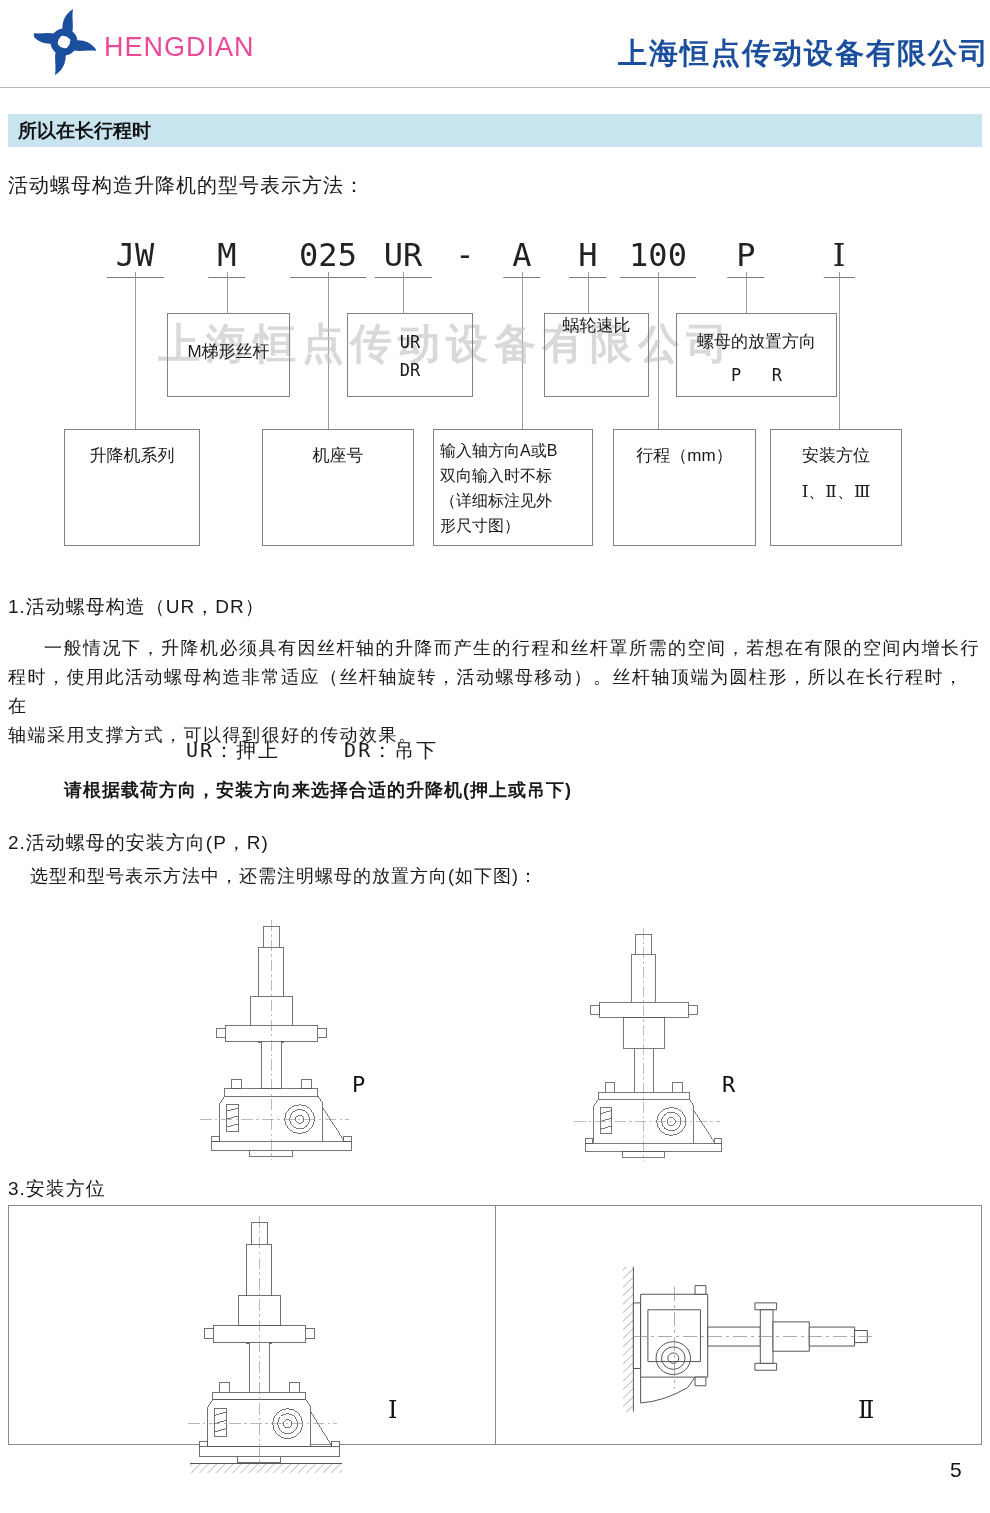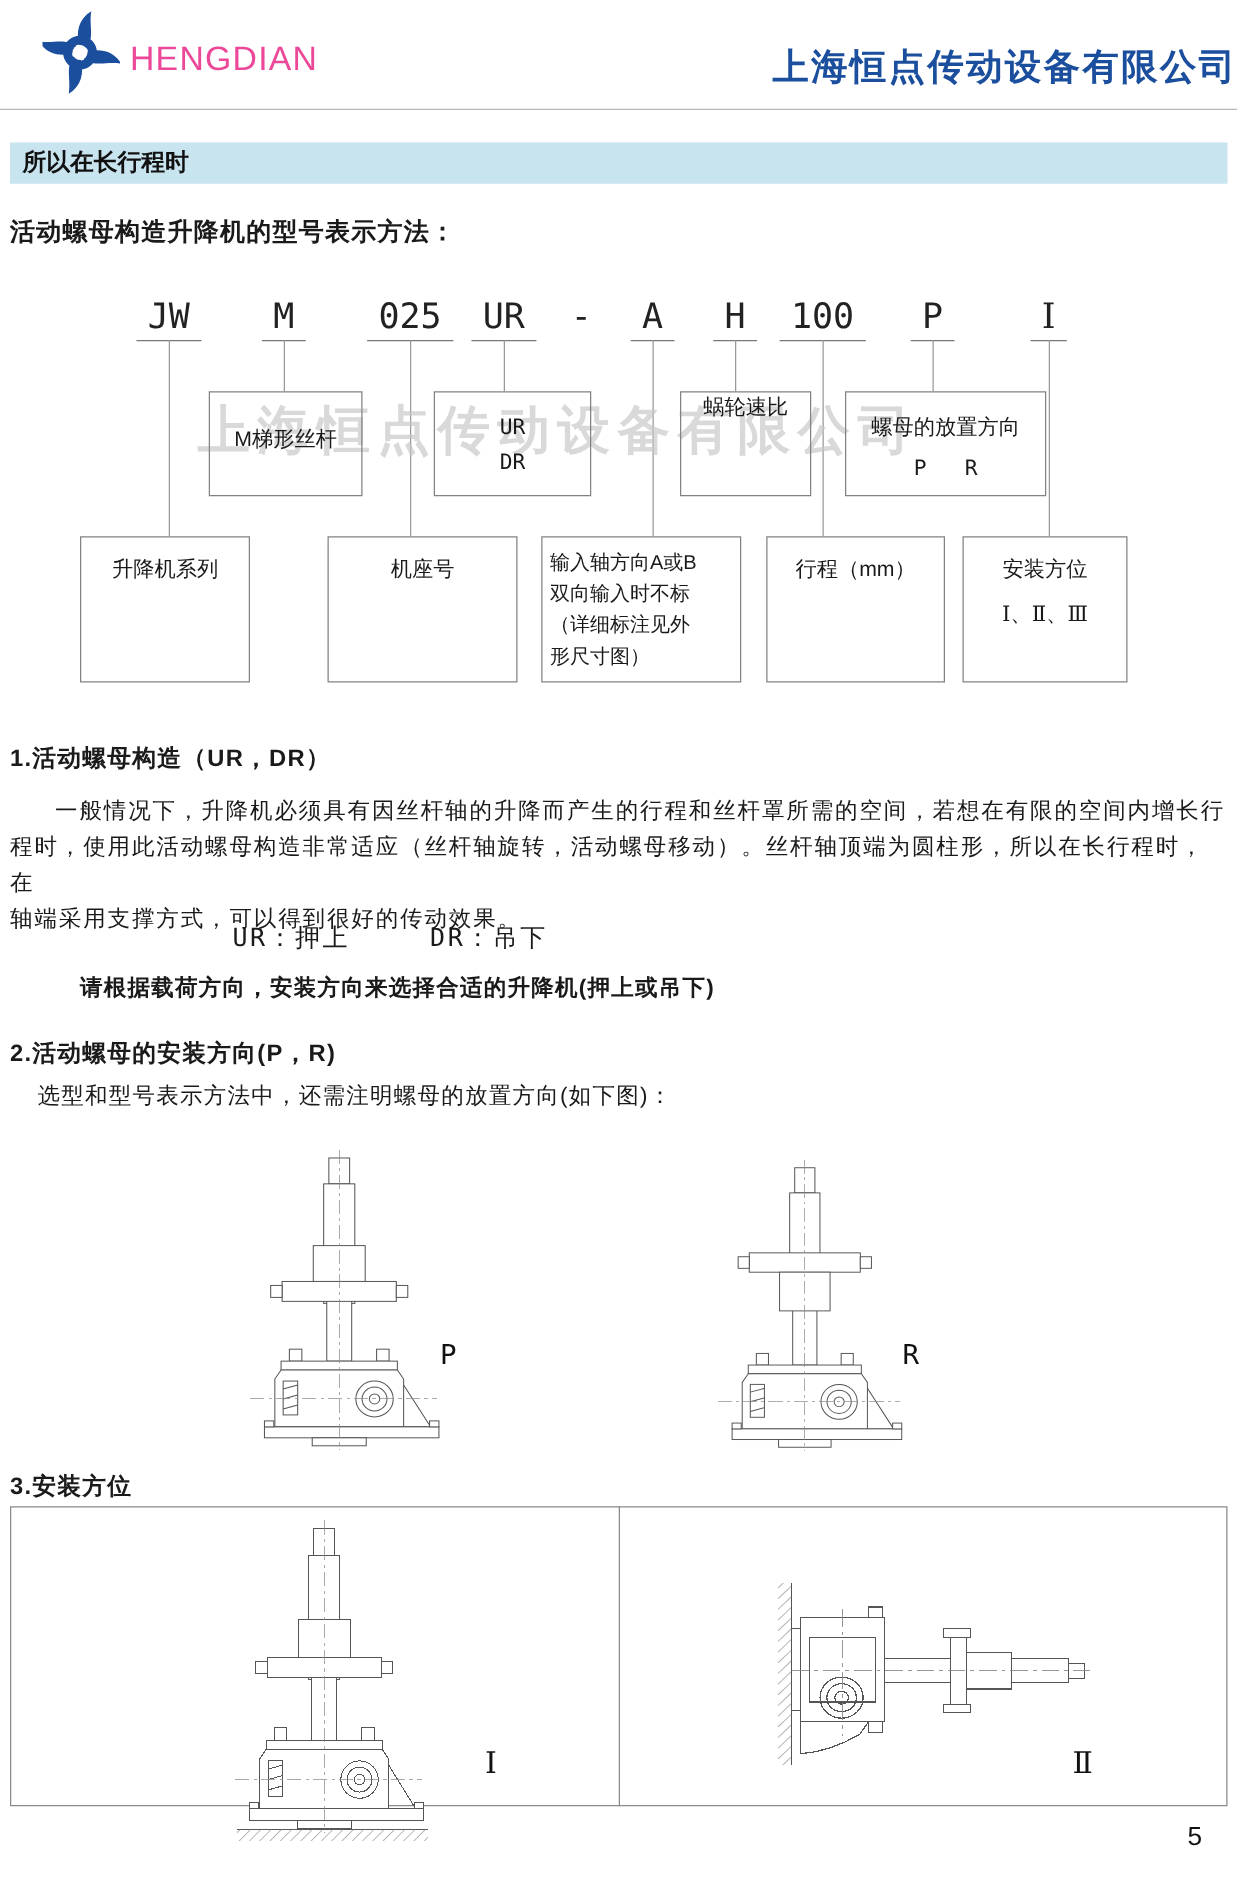--- a/index.html
+++ b/index.html
@@ -6,36 +6,36 @@
   #page{position:relative;width:990px;height:1513px;background:#fff;overflow:hidden;
         font-family:"Liberation Sans",sans-serif;color:#1a1a1a;}
   .abs{position:absolute;}
   
   .brand-text{font-size:27px;color:#ec4899;letter-spacing:1px;font-weight:500;}
   .company{font-size:29px;color:#1b4f9e;font-weight:bold;font-family:"Liberation Serif",serif;letter-spacing:2px;}
   .hdr-divider{left:0;top:87px;width:990px;height:1px;background:#b8b8b8;}
   
   .title-bar{left:8px;top:114px;width:974px;height:33px;background:#c8e4ef;
              font-size:19px;font-weight:bold;line-height:33px;padding-left:10px;box-sizing:border-box;color:#111;}
-  .intro{left:8px;top:172px;font-size:20px;font-weight:bold;letter-spacing:1px;}
+  .intro{left:8px;top:172px;font-size:20px;font-weight:normal;letter-spacing:1px;}
   
   .code-seg{position:absolute;top:236px;transform:translateX(-50%);
-            font-family:"DejaVu Sans Mono",monospace;font-size:28px;color:#222;
+            font-family:"DejaVu Sans Mono",monospace;font-size:32px;color:#222;
             padding:0 9px 3px 9px;border-bottom:1px solid #777;white-space:pre;}
   .code-seg.no-line{border-bottom:none;}
   .code-seg.roman{font-family:"DejaVu Serif",serif;}
   .vline{position:absolute;width:1px;background:#999;}
   .dbox{position:absolute;border:1px solid #828282;box-sizing:border-box;
         font-size:17px;text-align:center;background:transparent;z-index:2;}
   .dbox .bx-line{white-space:pre;}
   .mono{font-family:"DejaVu Sans Mono",monospace;}
   .watermark{left:158px;top:316px;width:700px;font-size:42px;letter-spacing:6px;color:#c6c6c6;
              opacity:.65;z-index:1;white-space:nowrap;font-weight:bold;}
   
-  .sec-head{font-size:19px;font-weight:bold;letter-spacing:1px;}
+  .sec-head{font-size:19px;font-weight:normal;letter-spacing:1px;}
   .para{font-size:18px;line-height:29px;letter-spacing:1.5px;white-space:pre-line;text-indent:2em;width:974px;}
   .plain{font-size:18px;letter-spacing:1px;}
   .bold{font-weight:bold;}
   .urdr{display:flex;gap:64px;font-size:20px;letter-spacing:2px;}
   
   .fig-label{font-size:22px;color:#111;font-family:"DejaVu Sans Mono",monospace;}
   .fig-roman{font-size:24px;color:#111;font-family:"DejaVu Serif",serif;}
   .bottom-box{left:8px;top:1205px;width:974px;height:240px;border:1px solid #8a8a8a;box-sizing:border-box;}
   .bottom-div{left:495px;top:1205px;width:1px;height:240px;background:#8a8a8a;}
   .pageno{font-size:21px;color:#111;}

